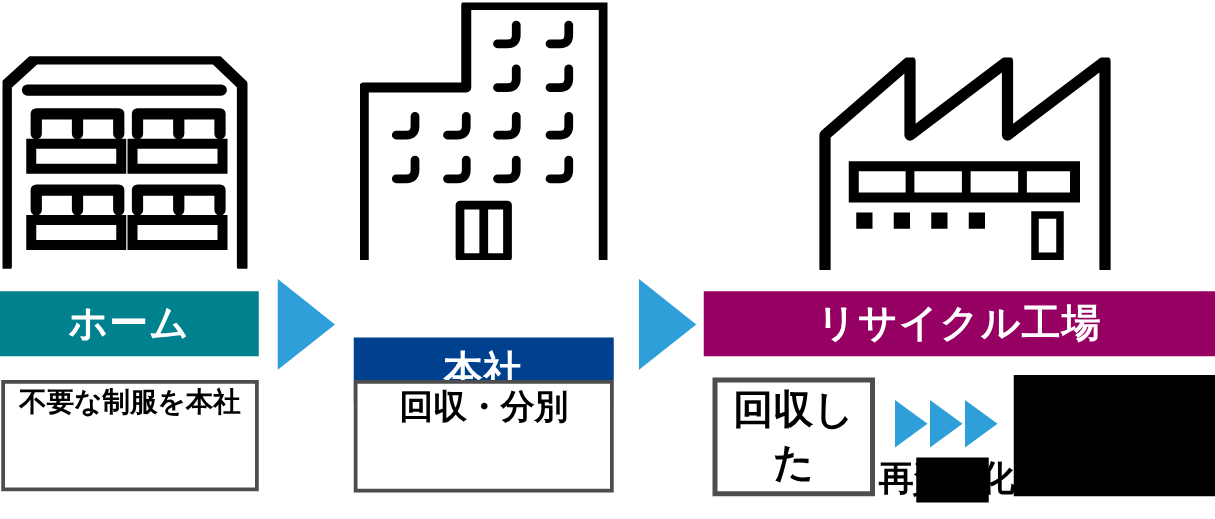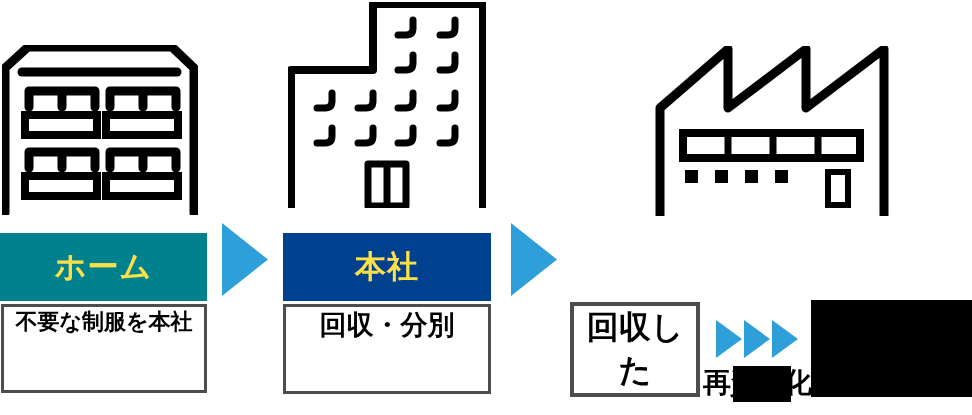--- a/index.html
+++ b/index.html
@@ -1,20 +1,20 @@
 <!DOCTYPE html>
 <html><head>
 <meta charset="utf-8">
 <style>
   html,body{margin:0;padding:0;background:#fff;}
   .canvas{position:relative;width:972px;height:415px;background:#ffffff;
           font-family:"Liberation Sans","DejaVu Sans",sans-serif;overflow:hidden;}
   .abs{position:absolute;}
-  .bar{position:absolute;top:233px;height:68px;display:flex;align-items:center;justify-content:center;
-       color:#fde047;font-weight:bold;font-size:31px;letter-spacing:1px;}
+  .bar{position:absolute;top:233px;height:52px;display:flex;align-items:center;justify-content:center;
+       color:#ffffff;font-weight:bold;font-size:31px;letter-spacing:1px;}
   .note{position:absolute;background:#ffffff;border:3px solid #4D4D4D;box-sizing:border-box;
         display:flex;flex-direction:column;align-items:center;justify-content:space-between;
         text-align:center;font-weight:600;color:#000;}
   .flow-arrow{position:absolute;top:223px;width:46px;height:73px;}
   .caption{position:absolute;left:703px;top:364px;font-size:28px;font-weight:bold;
            letter-spacing:-1px;white-space:nowrap;color:#000;}
   .redact{position:absolute;background:#000000;}
   svg{display:block;}
 </style>
 </head>
@@ -69,22 +69,25 @@
     <rect x="31" y="124" width="13" height="13" fill="#000"></rect>
     <rect x="61" y="124" width="13" height="13" fill="#000"></rect>
     <rect x="91" y="124" width="13" height="13" fill="#000"></rect>
     <rect x="121" y="124" width="13" height="13" fill="#000"></rect>
     <rect x="174" y="126" width="20" height="33" fill="none" stroke="#000" stroke-width="6"></rect>
   </svg>
 
   <div class="bar" style="left: 0px; width: 207px; background: rgb(0, 129, 142);">
     <span>ホーム</span>
   </div>
-  <div class="bar" style="left: 283px; width: 208px; background: rgb(0, 65, 143);">
+  <div class="bar" style="left: 283px; width: 208px; background: rgb(0, 65, 143); margin-top: 37px;">
     <span>本社</span>
+  </div>
+  <div class="bar" style="left: 563px; width: 409px; background: rgb(150, 0, 98);">
+    <span>リサイクル工場</span>
   </div>
 
   <svg class="flow-arrow" style="left:222px" width="46" height="73" viewBox="0 0 46 73">
     <polygon points="0,0 46,36.5 0,73" fill="#2E9FD9"></polygon>
   </svg>
   <svg class="flow-arrow" style="left:511px" width="46" height="73" viewBox="0 0 46 73">
     <polygon points="0,0 46,36.5 0,73" fill="#2E9FD9"></polygon>
   </svg>
 
   <div class="note" style="left:1px;top:304px;width:206px;height:89px;font-size:22px;line-height:1.32;">

